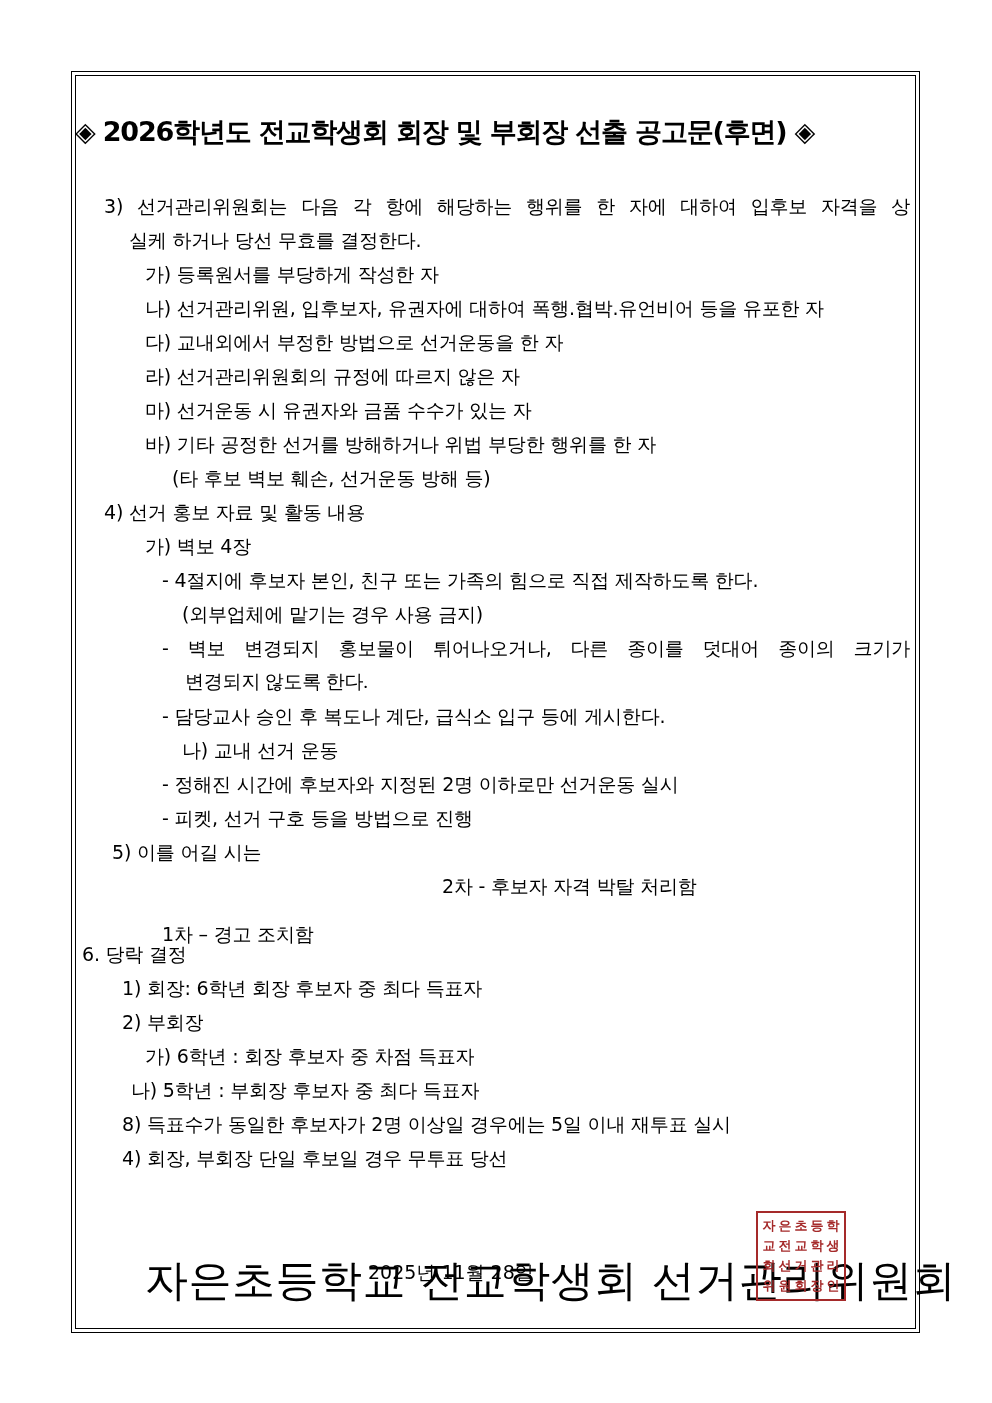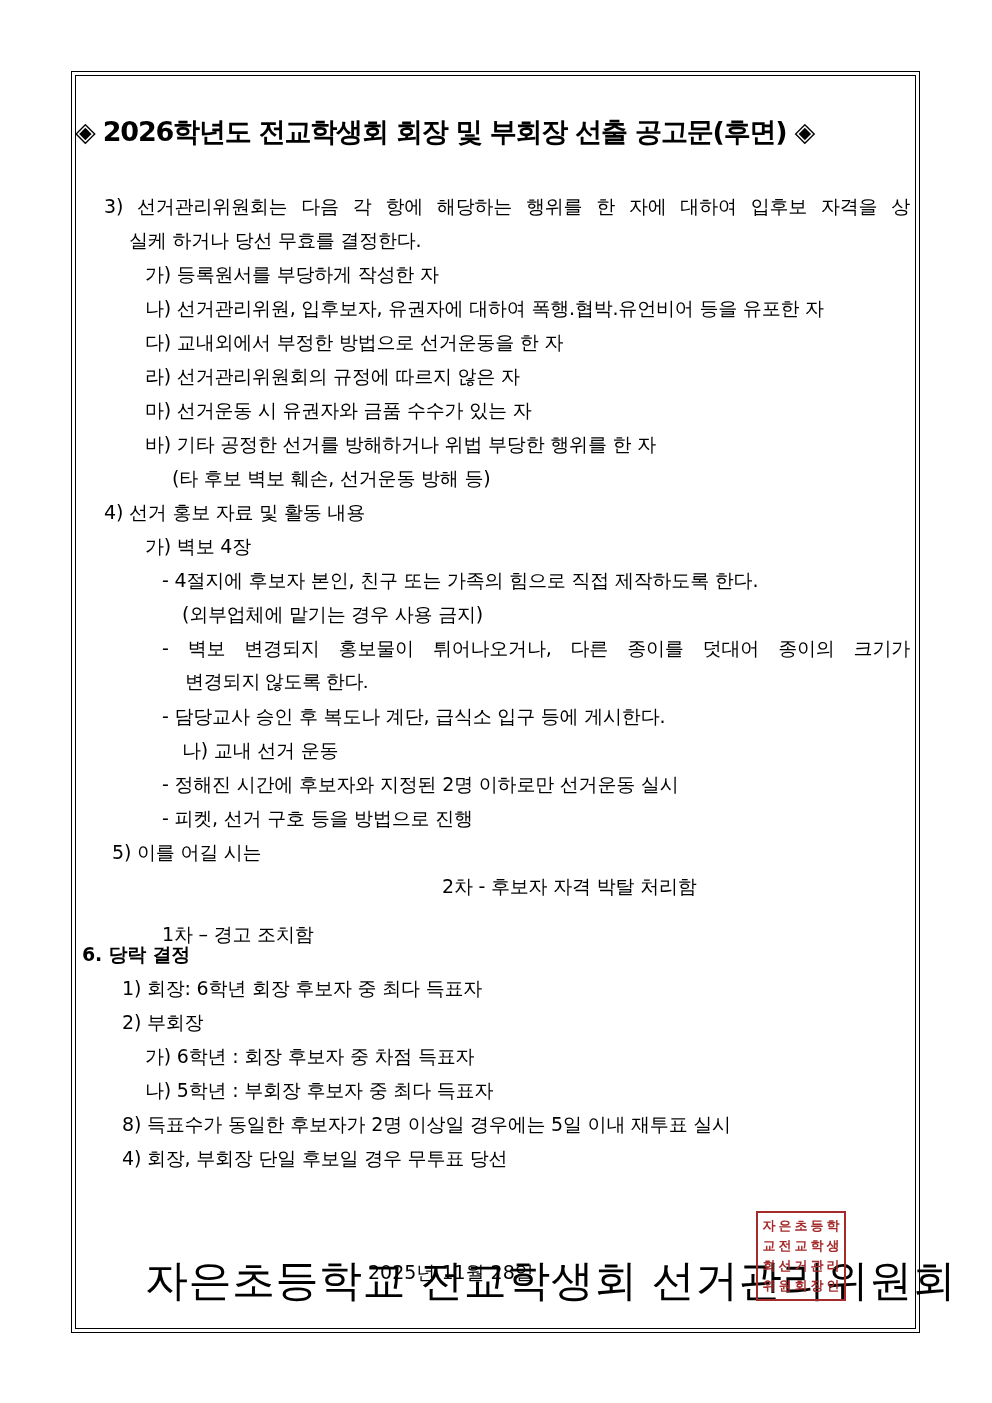--- a/index.html
+++ b/index.html
@@ -48,21 +48,21 @@
       position: absolute;
       font-size: 19px;
       white-space: nowrap;
       line-height: 24px;
       letter-spacing: -0.2px;
     }
     .justify {
       text-align: justify;
       text-align-last: justify;
     }
-    .bold { font-weight: bold; }
+    .bold { font-weight: normal; }
     .date {
       position: absolute;
       left: 368px;
       top: 1260px;
       font-size: 19px;
       white-space: nowrap;
       letter-spacing: 0px;
     }
     .org {
       position: absolute;
@@ -124,21 +124,21 @@
 <div class="line" style="left:162px; top:806px;">- 피켓, 선거 구호 등을 방법으로 진행</div>
 
 <div class="line" style="left:112px; top:840px;">5) 이를 어길 시는</div>
 <div class="line" style="left:162px; top:874px;margin-top:48px;">1차 – 경고 조치함</div>
 <div class="line" style="left:442px; top:874px;">2차 - 후보자 자격 박탈 처리함</div>
 
 <div class="line bold" style="left:82px; top:942px;">6. 당락 결정</div>
 <div class="line" style="left:122px; top:976px;">1) 회장: 6학년 회장 후보자 중 최다 득표자</div>
 <div class="line" style="left:122px; top:1010px;">2) 부회장</div>
 <div class="line" style="left:145px; top:1044px;">가) 6학년 : 회장 후보자 중 차점 득표자</div>
-<div class="line" style="left:145px; top:1078px;">나) 5학년 : 부회장 후보자 중 최다 득표자</div>
+<div class="line" style="left:131px; top:1078px;">나) 5학년 : 부회장 후보자 중 최다 득표자</div>
 <div class="line" style="left:122px; top:1112px;">8) 득표수가 동일한 후보자가 2명 이상일 경우에는 5일 이내 재투표 실시</div>
 <div class="line" style="left:122px; top:1146px;">4) 회장, 부회장 단일 후보일 경우 무투표 당선</div>
 
 <div class="date">2025년 11월  28일</div>
 <div class="org">자은초등학교 전교학생회 선거관리위원회</div>
 
 <div class="seal">
   <span>자</span>
   <span>은</span>
   <span>초</span>

